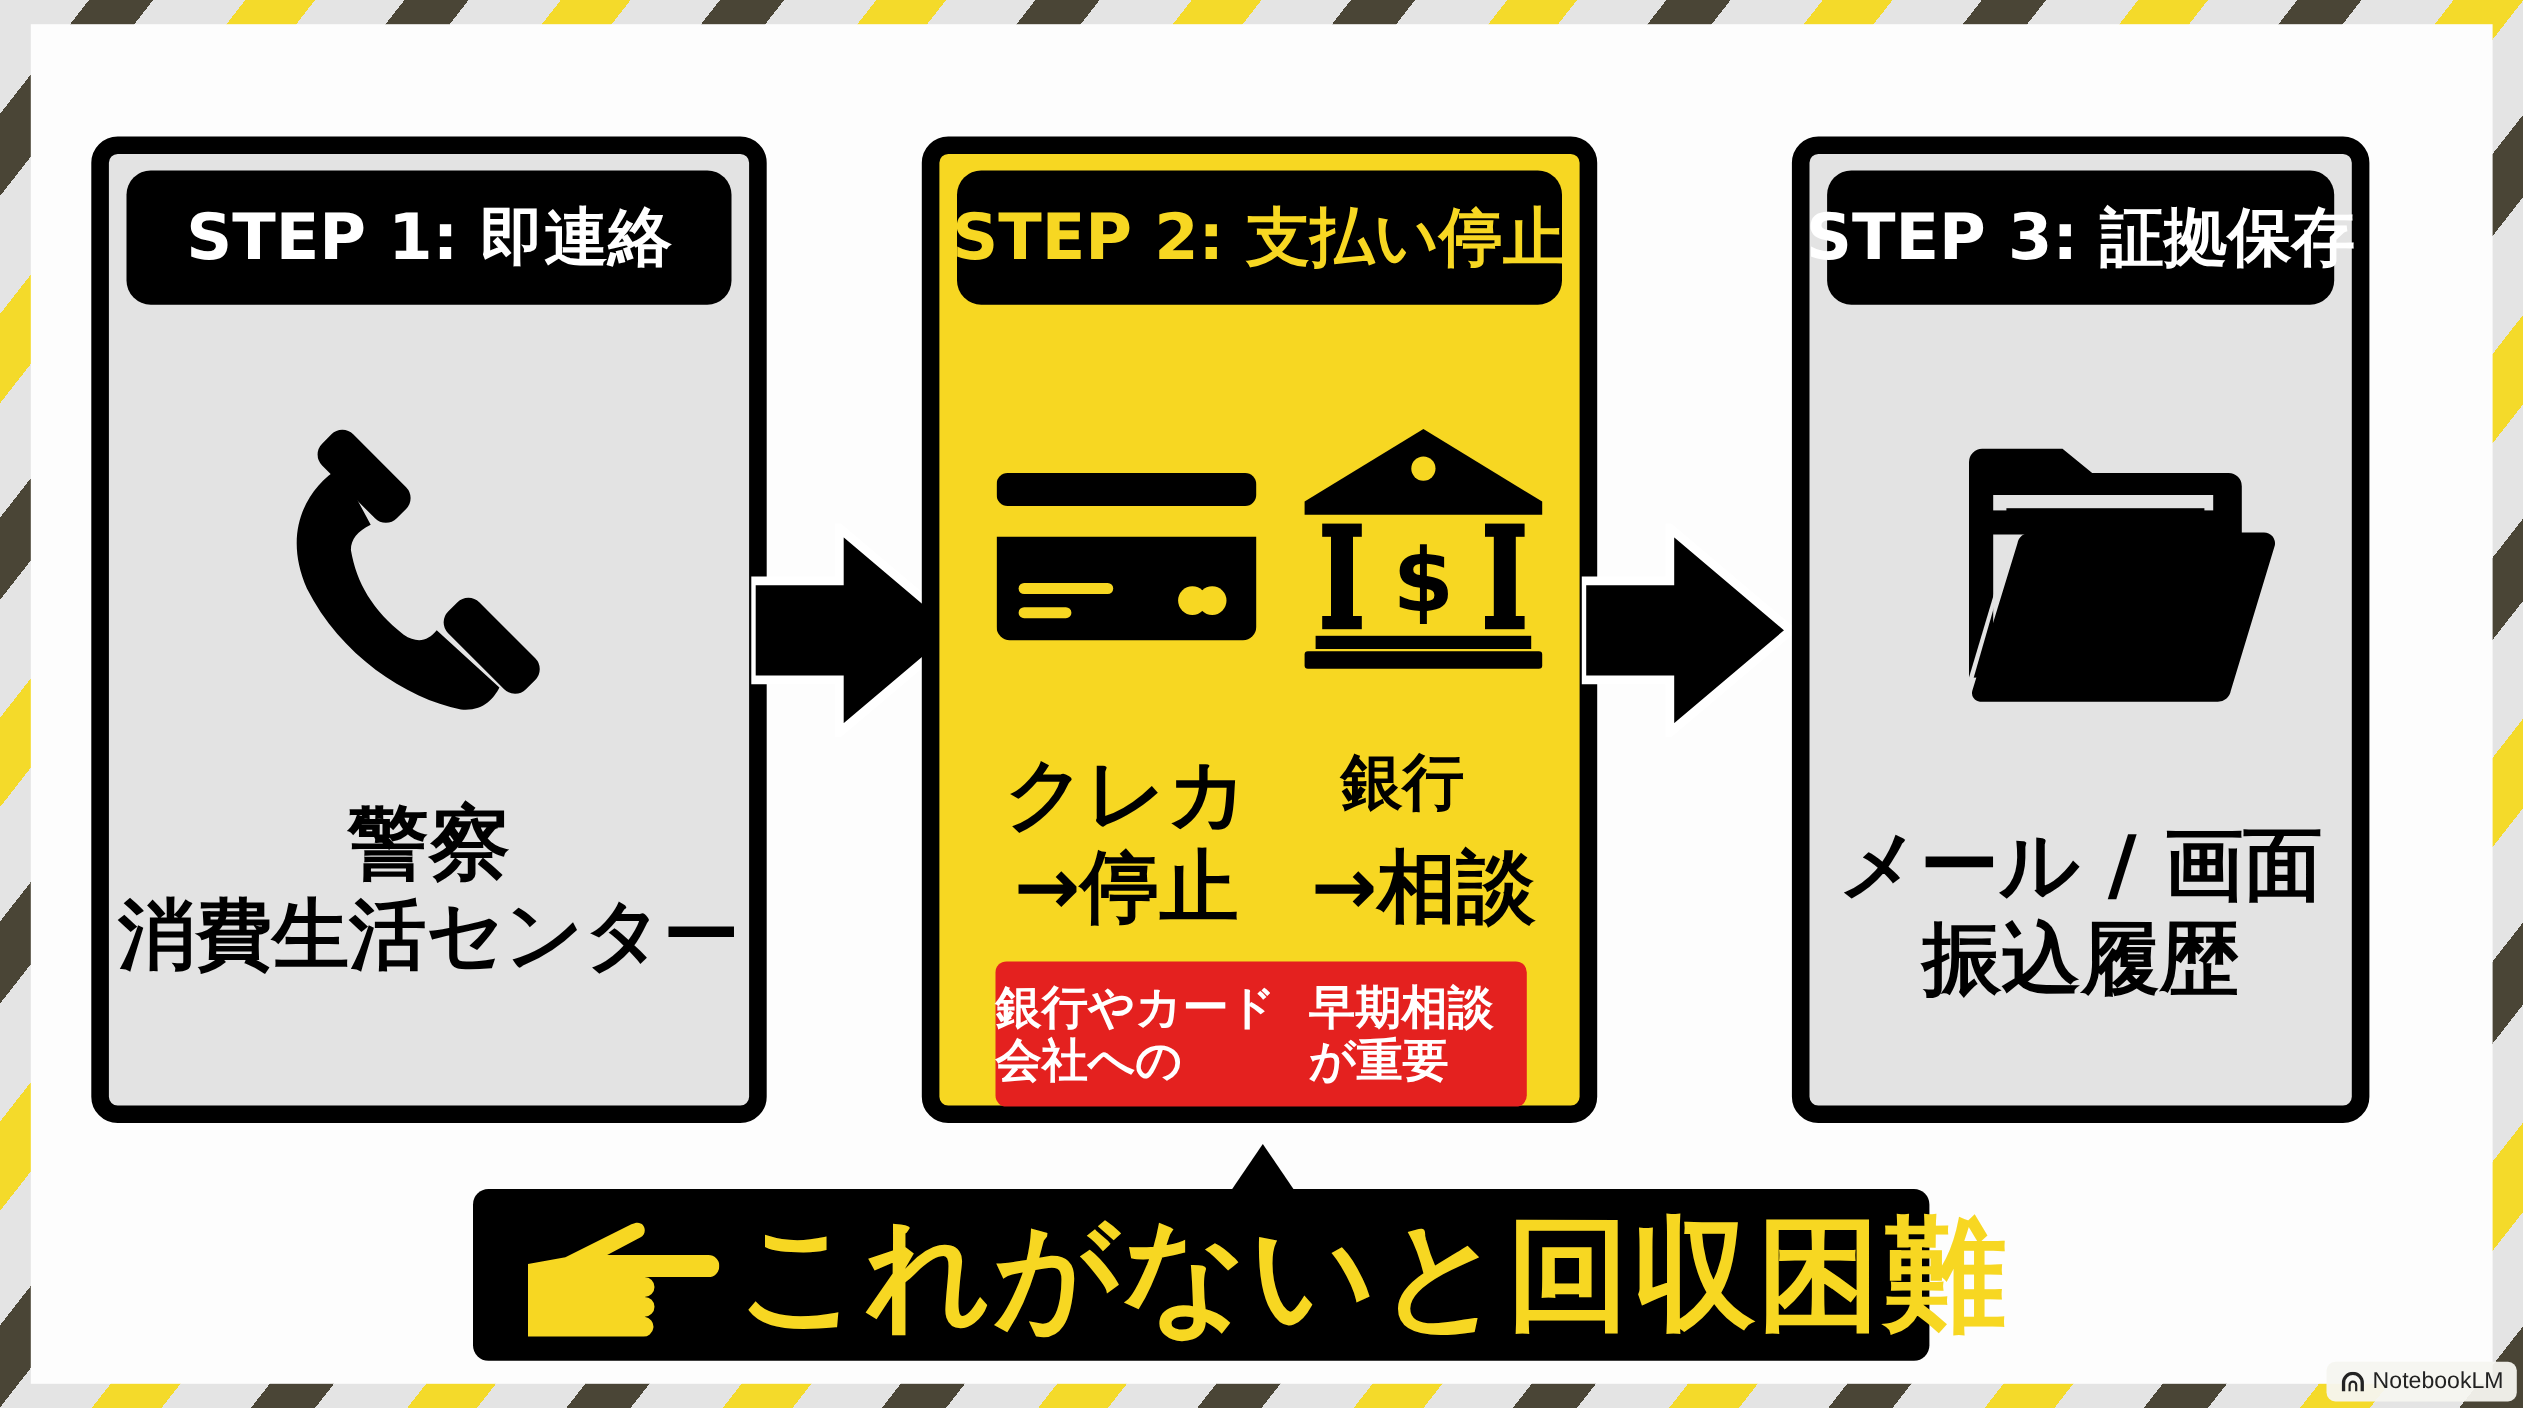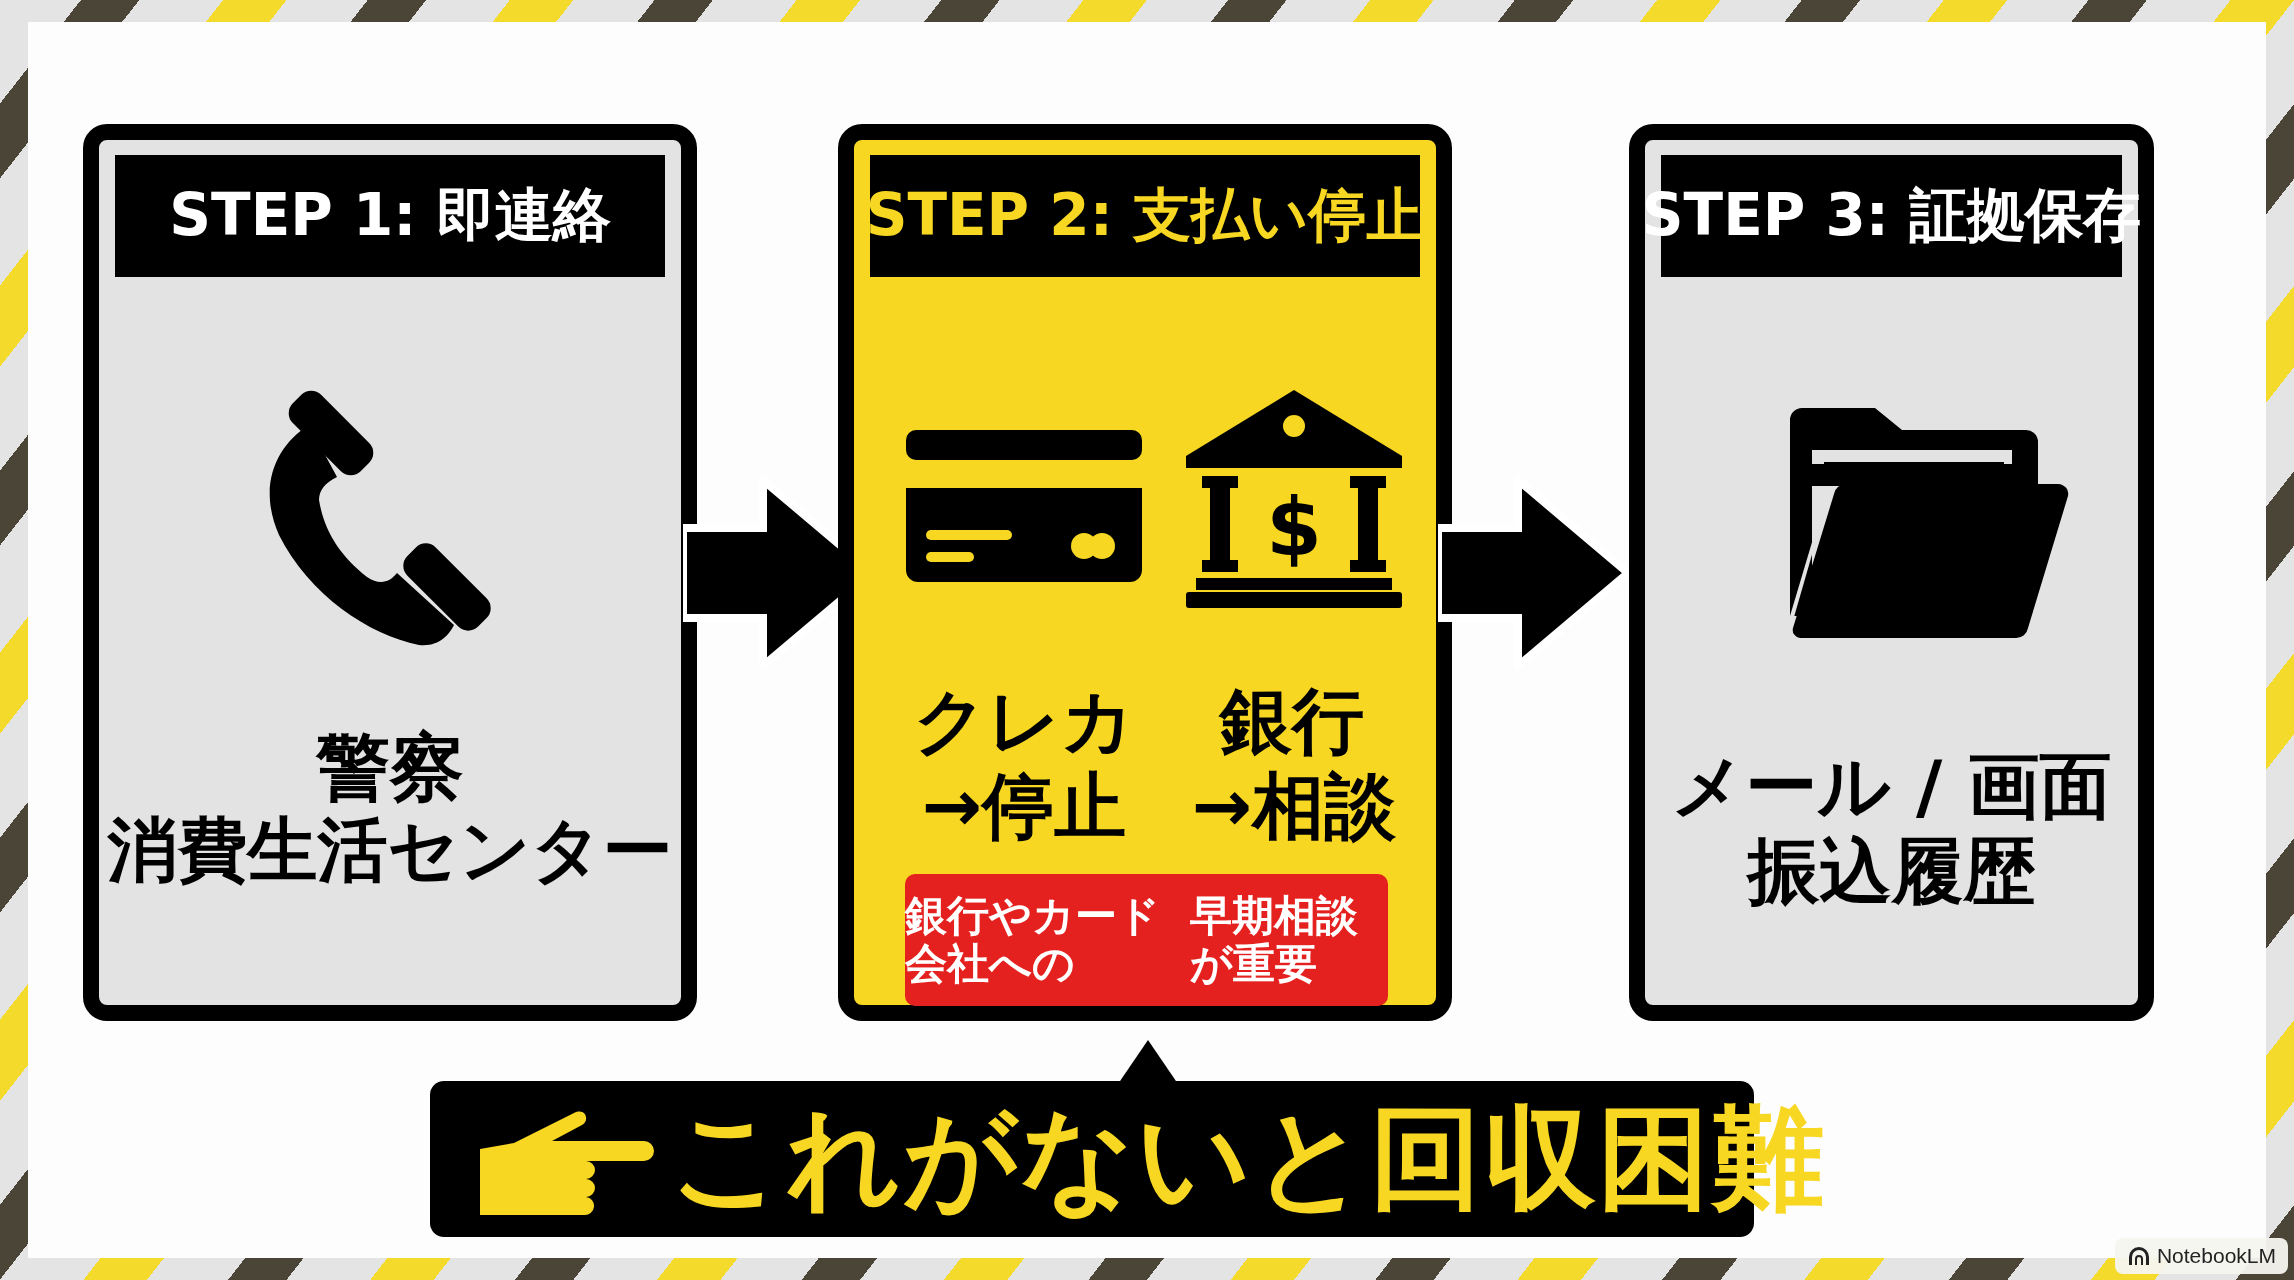--- a/index.html
+++ b/index.html
@@ -17,21 +17,21 @@
     background: #fdfdfd;
   }
   .card {
     position: absolute; top: 124px; height: 897px; box-sizing: border-box;
     border: 16px solid #000; border-radius: 24px; background: #e3e3e3;
   }
   .card.yellow { background: #f7d722; }
   .card-header {
     position: absolute; left: 16px; right: 16px; top: 15px; height: 122px;
     background: #000; display: flex; align-items: center; justify-content: center;
-    font-weight: bold; font-size: 58px; color: #fff; letter-spacing: 0px; white-space: nowrap;
+    font-weight: bold; font-size: 58px; color: #fff; letter-spacing: 0px; white-space: nowrap; border-radius: 22px;
   }
   .card.yellow .card-header { color: #f7d722; }
   .card-text {
     position: absolute; left: 0; right: 0; text-align: center; font-weight: bold;
     color: #000; line-height: 1.15;
   }
   .arrow { position: absolute; top: 476px; }
   .icon { position: absolute; }
   .redbox {
     position: absolute; left: 51px; right: 48px; top: 734px; height: 132px;
@@ -98,21 +98,21 @@
     <rect x="18" y="170" width="36" height="12" fill="#000"></rect>
     <rect x="166" y="86" width="36" height="12" fill="#000"></rect>
     <rect x="174" y="96" width="20" height="76" fill="#000"></rect>
     <rect x="166" y="170" width="36" height="12" fill="#000"></rect>
     <text x="110" y="165" text-anchor="middle" font-family="DejaVu Sans, sans-serif" font-weight="bold" font-size="80" fill="#000">$</text>
     <rect x="12" y="188" width="196" height="12" fill="#000"></rect>
     <rect x="2" y="202" width="216" height="16" rx="3" fill="#000"></rect>
   </svg>
   <div class="card-text" style="left:40px;right:auto;width:260px;top:540px;font-size:72px;">クレカ</div>
   <div class="card-text" style="left:40px;right:auto;width:260px;top:625px;font-size:72px;">→停止</div>
-  <div class="card-text" style="left:318px;right:auto;width:240px;top:540px;font-size:72px;">銀行</div>
+  <div class="card-text" style="left:301px;right:auto;width:240px;top:540px;font-size:56px;">銀行</div>
   <div class="card-text" style="left:310px;right:auto;width:260px;top:625px;font-size:72px;">→相談</div>
   <div class="redbox">
     <span>銀行やカード会社への</span>
     <span>早期相談が重要</span>
   </div>
 </div>
 
 <svg class="arrow" style="left:1438px;" width="200" height="194" viewBox="0 0 200 194">
   <polygon points="0,52 80,52 80,4 190,97 80,190 80,142 0,142" fill="#000" stroke="#fff" stroke-width="8" stroke-linejoin="miter"></polygon>
 </svg>

